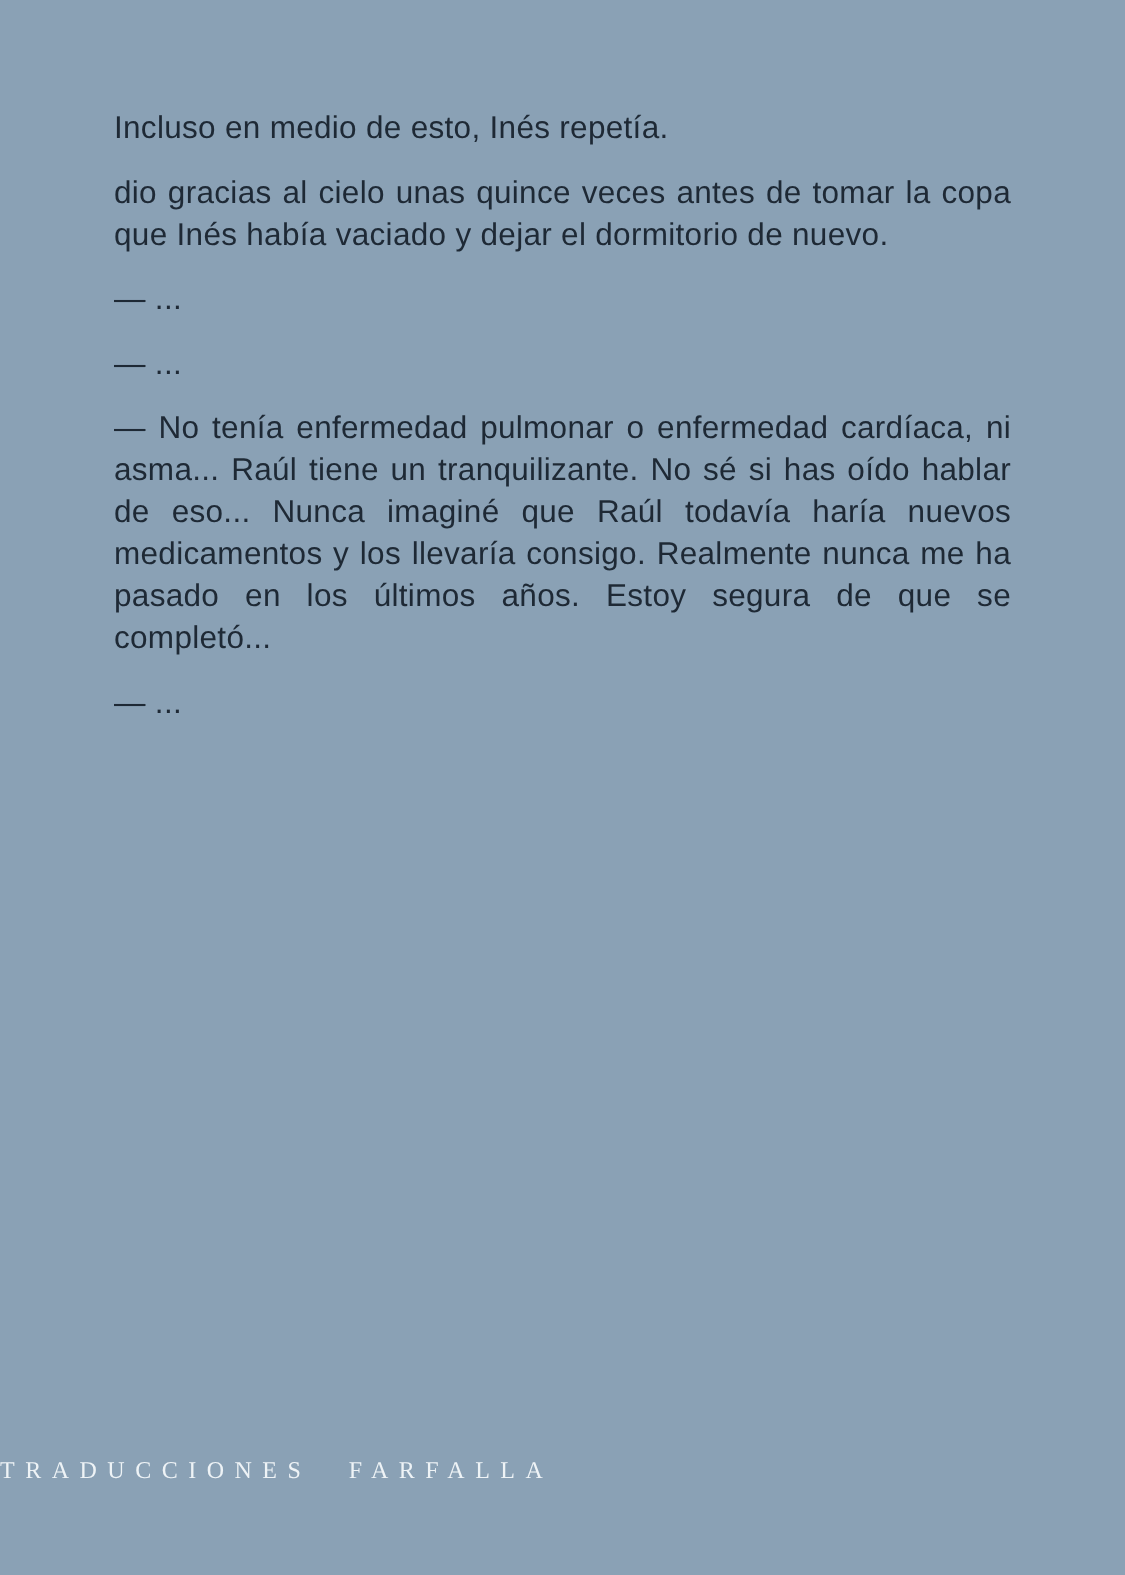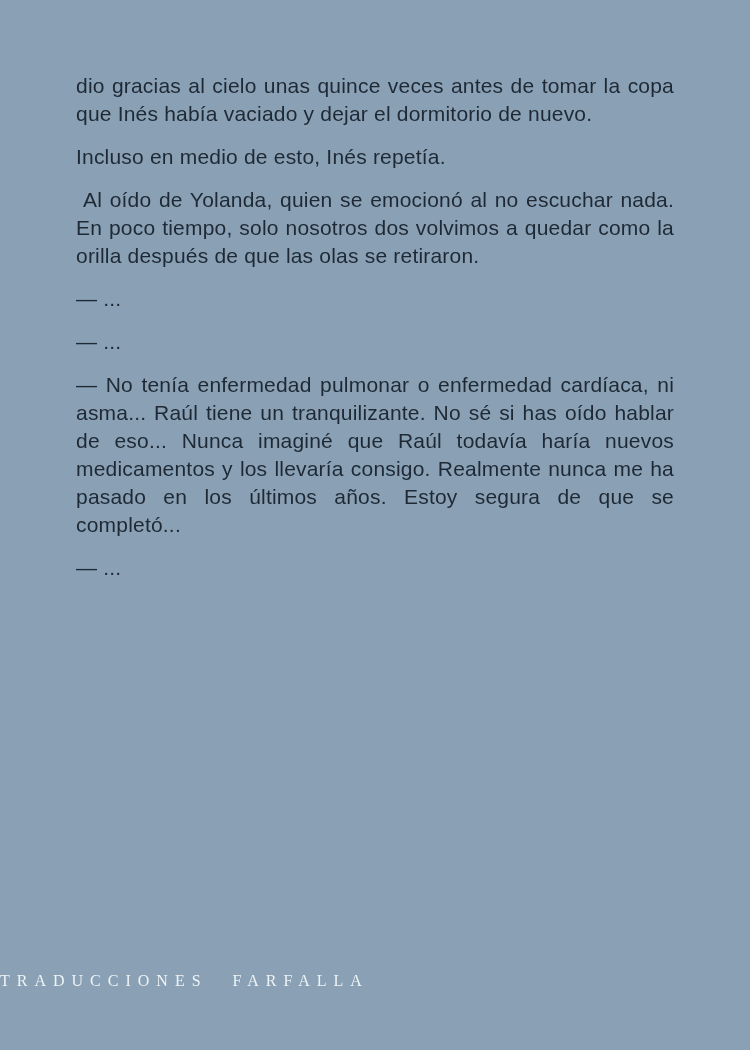--- a/index.html
+++ b/index.html
@@ -42,22 +42,21 @@
     font-size: 16px;
     letter-spacing: 7px;
     word-spacing: 14px;
     white-space: nowrap;
   }
 </style>
 </head>
 <body>
 
 <main class="page-body">
+  <p class="para">Incluso en medio de esto, Inés repetía.</p>
   <p class="para">dio gracias al cielo unas quince veces antes de tomar la copa que Inés había vaciado y dejar el dormitorio de nuevo.</p>
-  <p class="para">Incluso en medio de esto, Inés repetía.</p>
-  <p class="para indent">Al oído de Yolanda, quien se emocionó al no escuchar nada. En poco tiempo, solo nosotros dos volvimos a quedar como la orilla después de que las olas se retiraron.</p>
   <p class="para">— ...</p>
   <p class="para">— ...</p>
   <p class="para">— No tenía enfermedad pulmonar o enfermedad cardíaca, ni asma... Raúl tiene un tranquilizante. No sé si has oído hablar de eso... Nunca imaginé que Raúl todavía haría nuevos medicamentos y los llevaría consigo. Realmente nunca me ha pasado en los últimos años. Estoy segura de que se completó...</p>
   <p class="para">— ...</p>
 </main>
 
 <footer class="page-footer">TRADUCCIONES FARFALLA</footer>
 
 </body></html>

